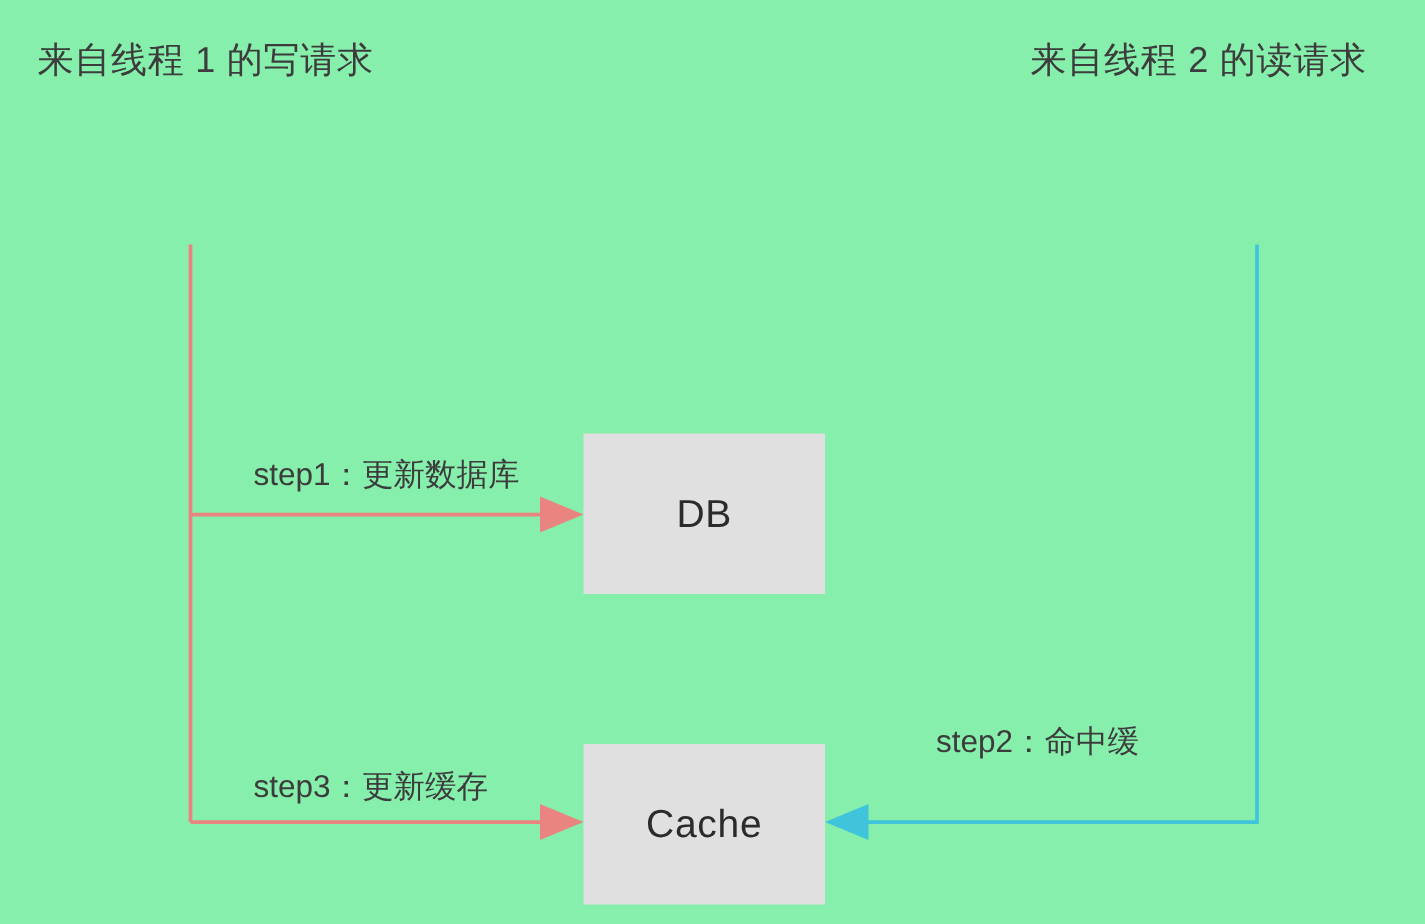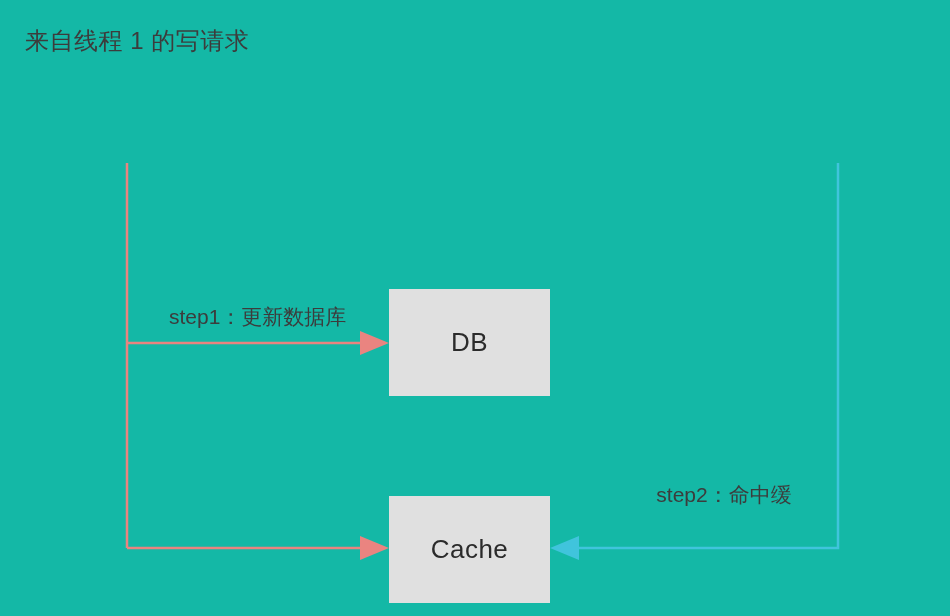--- a/index.html
+++ b/index.html
@@ -7,21 +7,21 @@
     padding: 0;
     background: #000000;
   }
   body {
     font-family: "Liberation Sans", "DejaVu Sans", sans-serif;
   }
   #canvas {
     position: relative;
     width: 950px;
     height: 616px;
-    background: #14b8a6;
+    background: #86efac;
     overflow: hidden;
   }
   svg.wires {
     position: absolute;
     left: 0;
     top: 0;
     width: 950px;
     height: 616px;
     pointer-events: none;
   }
@@ -66,21 +66,20 @@
     color: #3c3c3c;
     white-space: nowrap;
     margin-left: 19px;
   }
   #label-step1 { left: 150px; top: 303px; }
   #label-step3 { left: 150px; top: 511px; }
   #label-step2 {
     left: 605px;
     top: 481px;
     width: 200px;
-    text-align: center;
     white-space: normal;
   }
 </style>
 </head>
 <body>
 
 <div id="canvas">
 
   <svg class="wires" viewBox="0 0 950 616" xmlns="http://www.w3.org/2000/svg">
 
@@ -91,29 +90,31 @@
 
     <path d="M 127 548 L 383 548" stroke="#ea8480" stroke-width="2.5" fill="none"></path>
     <polygon points="389,548 360,536 360,560" fill="#ea8480"></polygon>
 
     <path d="M 838 163 L 838 548 L 556 548" stroke="#40c4dc" stroke-width="2.5" fill="none"></path>
     <polygon points="550,548 579,536 579,560" fill="#40c4dc"></polygon>
   </svg>
 
   <div class="thread-title" id="title-write">来自线程 1 的写请求</div>
 
+  <div class="thread-title" id="title-read">来自线程 2 的读请求</div>
 
   <div class="node-box" id="node-cache">
     <span>Cache</span>
   </div>
 
   <div class="node-box" id="node-db">
     <span>DB</span>
   </div>
 
   <div class="step-label" id="label-step1">step1：更新数据库</div>
 
+  <div class="step-label" id="label-step3">step3：更新缓存</div>
 
   <div class="step-label" id="label-step2">
     <div>step2：命中缓</div>
   </div>
 
 </div>
 
 </body></html>

